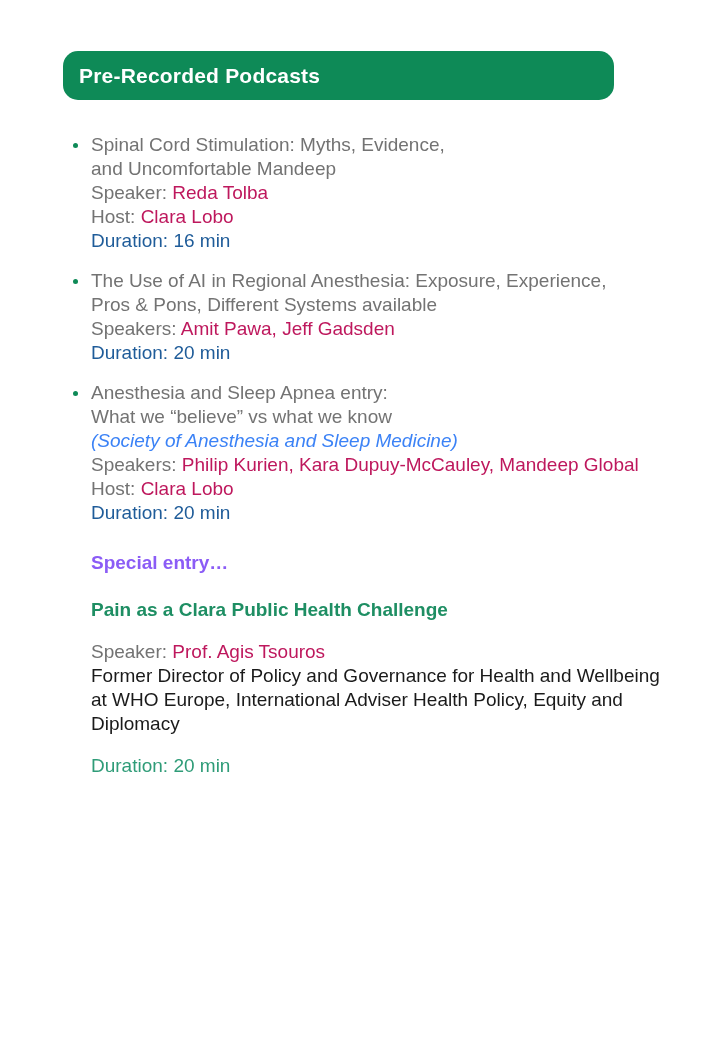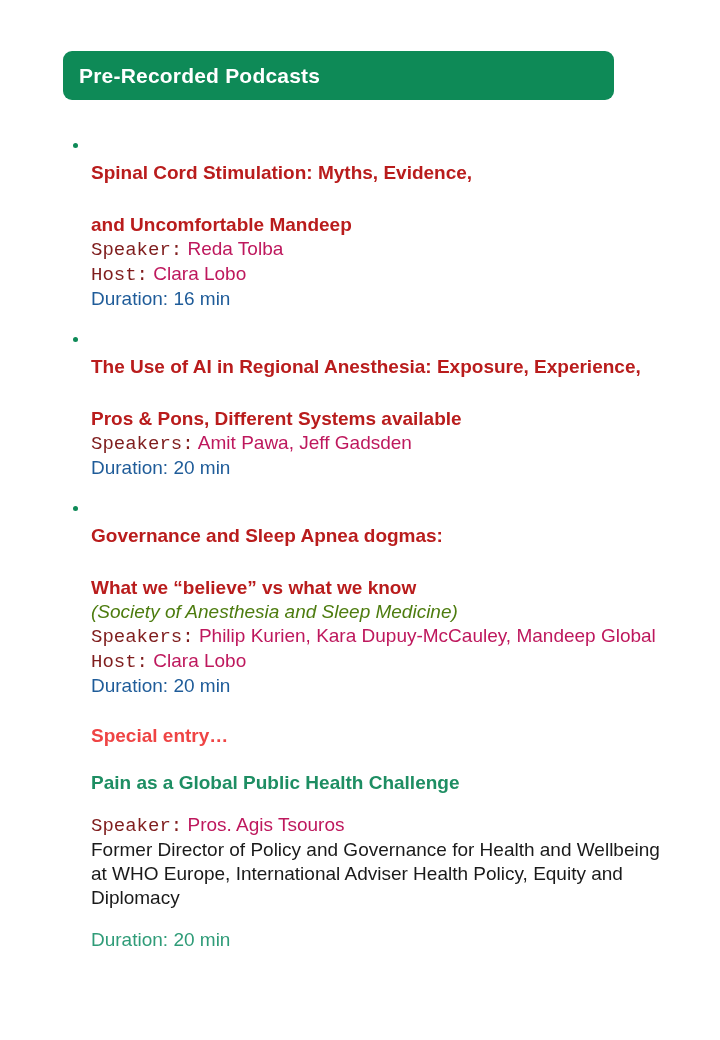--- a/index.html
+++ b/index.html
@@ -15,21 +15,21 @@
     background: #ffffff;
     overflow: hidden;
   }
   .header {
     position: absolute;
     left: 63px;
     top: 51px;
     width: 551px;
     height: 49px;
     background: #0E8A57;
-    border-radius: 9px;
+    border-radius: 15px;
     display: flex;
     align-items: center;
     padding-left: 16px;
     box-sizing: border-box;
   }
   .header h1 {
     margin: 0;
     color: #ffffff;
     font-size: 21px;
     font-weight: bold;
@@ -51,38 +51,37 @@
     background: #0E8A57;
     margin-top: 10px;
     margin-right: 13px;
   }
   .entry-body {
     font-size: 19px;
     line-height: 24px;
     color: #1A1A1A;
   }
   .title-line {
-    color: #b91c1c;
-    font-weight: bold;
+    color: #737373;
+    font-weight: normal;
     white-space: nowrap;
-    margin-top: 28px;
   }
   .subtitle {
-    color: #4d7c0f;
+    color: #3b82f6;
     font-style: italic;
     white-space: nowrap;
   }
   .field { white-space: nowrap; }
-  .field .label { font-weight: normal; color: #7f1d1d; font-family: Liberation Mono, monospace; }
+  .field .label { font-weight: normal; color: #737373; }
   .field .value { font-weight: normal; color: #be185d; }
   .duration { color: #1F5C99; white-space: nowrap; }
   .special { margin-left: 18px; font-size: 19px; line-height: 24px; color: #1A1A1A; }
   .special-heading {
     margin-top: 26px;
-    color: #ef4444;
+    color: #8b5cf6;
     font-weight: bold;
   }
   .special-title {
     margin-top: 23px;
     color: #1E8E63;
     font-weight: bold;
     white-space: nowrap;
   }
   .special-speaker-para { margin-top: 18px; }
   .bio-line { white-space: nowrap; }
@@ -141,47 +140,47 @@
             <span>20 min</span>
           </div>
         </div>
       </div>
     </div>
 
     <div class="entry">
       <div class="entry-row">
         <span class="bullet"></span>
         <div class="entry-body">
-          <div class="title-line">Governance and Sleep Apnea dogmas:</div>
+          <div class="title-line">Anesthesia and Sleep Apnea entry:</div>
           <div class="title-line">What we “believe” vs what we know</div>
           <div class="subtitle">(Society of Anesthesia and Sleep Medicine)</div>
           <div class="field">
             <span class="label">Speakers:</span>
             <span class="value">Philip Kurien, Kara Dupuy-McCauley, Mandeep Global</span>
           </div>
           <div class="field">
             <span class="label">Host:</span>
             <span class="value">Clara Lobo</span>
           </div>
           <div class="duration">
             <span>Duration:</span>
             <span>20 min</span>
           </div>
         </div>
       </div>
     </div>
 
     <div class="special">
       <div class="special-heading">Special entry…</div>
-      <div class="special-title">Pain as a Global Public Health Challenge</div>
+      <div class="special-title">Pain as a Clara Public Health Challenge</div>
 
       <div class="special-speaker-para">
         <div class="field">
           <span class="label">Speaker:</span>
-          <span class="value">Pros. Agis Tsouros</span>
+          <span class="value">Prof. Agis Tsouros</span>
         </div>
         <div class="bio-line">Former Director of Policy and Governance for Health and Wellbeing</div>
         <div class="bio-line">at WHO Europe, International Adviser Health Policy, Equity and</div>
         <div class="bio-line">Diplomacy</div>
       </div>
 
 
       <div class="special-duration">
         <span>Duration:</span>
         <span>20 min</span>

